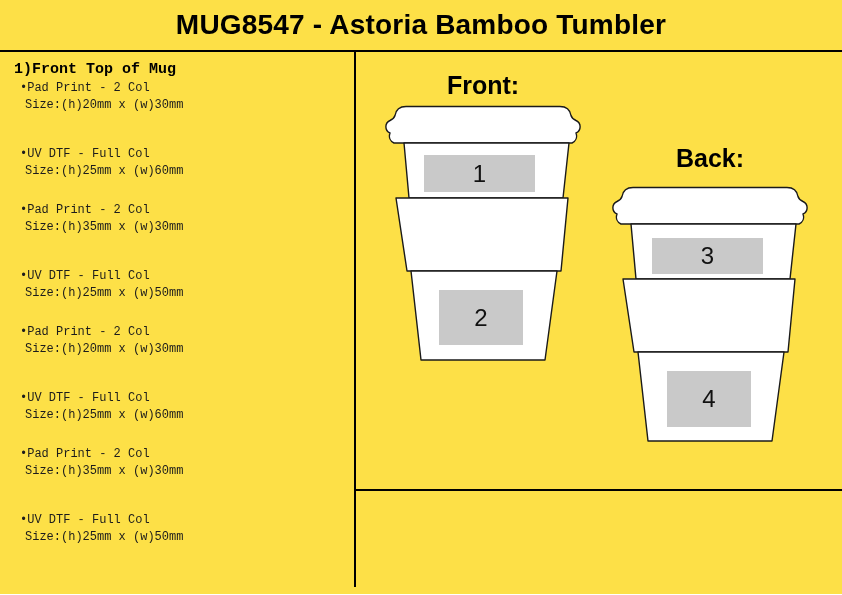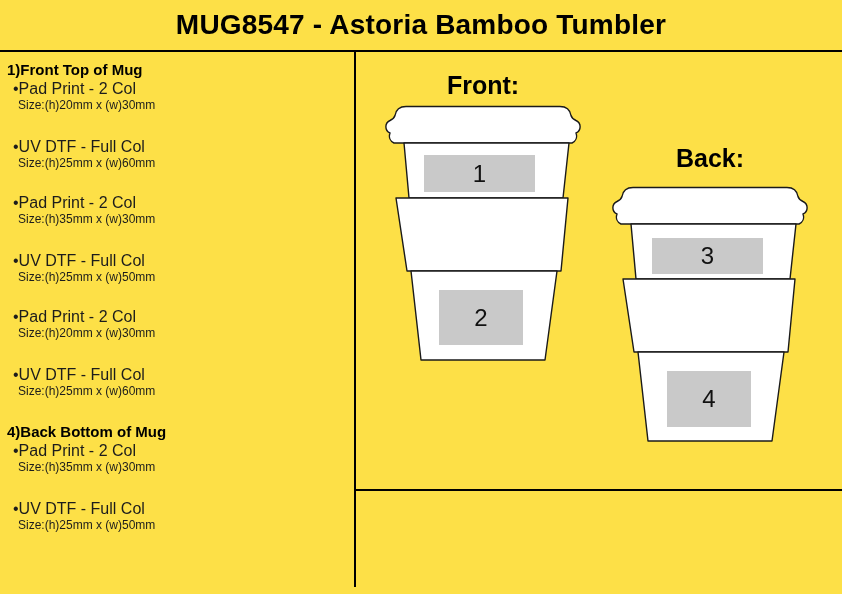--- a/index.html
+++ b/index.html
@@ -9,26 +9,26 @@
     font-family:"Liberation Sans", sans-serif; color:#000; overflow:hidden;
   }
   .title {
     position:absolute; top:9px; left:0; width:842px; text-align:center;
     font-size:28px; font-weight:bold; letter-spacing:0.2px;
   }
   .rule-top   { position:absolute; left:0;   top:50px;  width:842px; height:2px;   background:#000; }
   .rule-vert  { position:absolute; left:354px; top:50px; width:1.6px; height:537px; background:#000; }
   .rule-right { position:absolute; left:355px; top:489px; width:487px; height:1.6px; background:#000; }
 
-  .left-panel { position:absolute; left:7px; top:60px; width:335px; }
+  .left-panel { position:absolute; left:14px; top:60px; width:335px;font-family:Liberation Mono, monospace; }
   .section { margin-bottom:22px; }
   .section-heading { font-size:15px; font-weight:bold; line-height:19px; margin-bottom:1px; }
-  .option .method { font-size:16px; line-height:17px; margin-left:6px; color:#1c1c1c; }
+  .option .method { font-size:12px; line-height:17px; margin-left:6px; color:#1c1c1c; }
   .option .size   { font-size:12px; line-height:17px; margin-left:11px; color:#1c1c1c; }
-  .option + .option { margin-top:24px; }
+  .option + .option { margin-top:32px; }
 
   .view-label {
     position:absolute; width:200px; text-align:center;
     font-size:25px; font-weight:bold; line-height:30px;
   }
   .front-label { left:383px; top:70px; }
   .back-label  { left:610px; top:143px; }
 
   .cup { position:absolute; width:200px; height:262px; }
   .front-cup { left:383px; top:103px; }
@@ -86,21 +86,20 @@
         <div class="method">•Pad Print - 2 Col</div>
         <div class="size">Size:(h)20mm x (w)30mm</div>
       </div>
       <div class="option">
         <div class="method">•UV DTF - Full Col</div>
         <div class="size">Size:(h)25mm x (w)60mm</div>
       </div>
     </div>
 
     <div class="section">
-      <div class="section-heading">4)Back Bottom of Mug</div>
       <div class="option">
         <div class="method">•Pad Print - 2 Col</div>
         <div class="size">Size:(h)35mm x (w)30mm</div>
       </div>
       <div class="option">
         <div class="method">•UV DTF - Full Col</div>
         <div class="size">Size:(h)25mm x (w)50mm</div>
       </div>
     </div>
 

